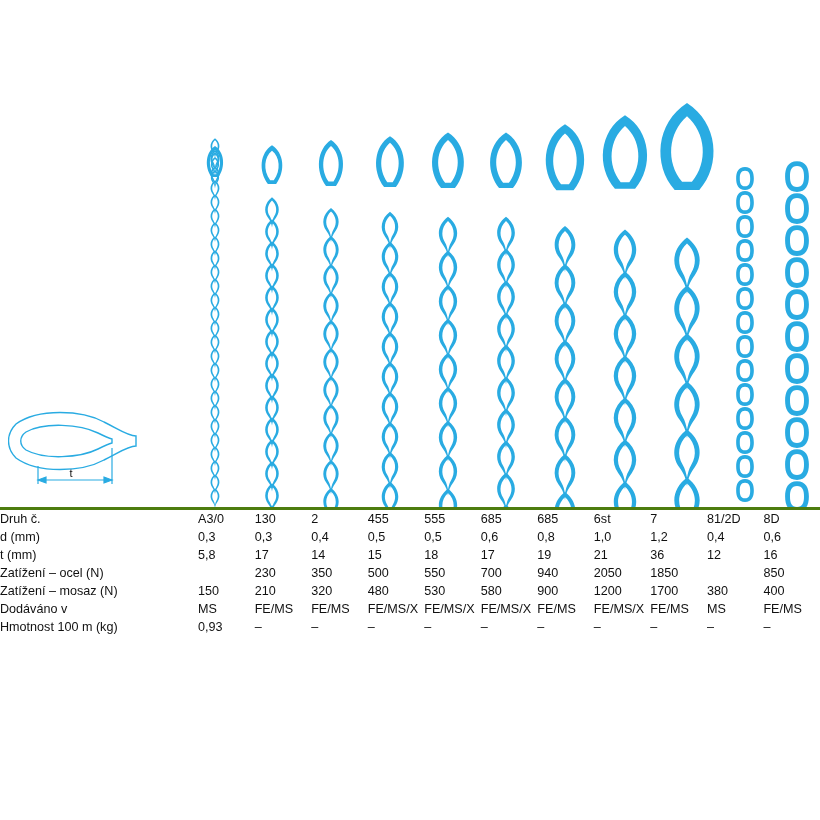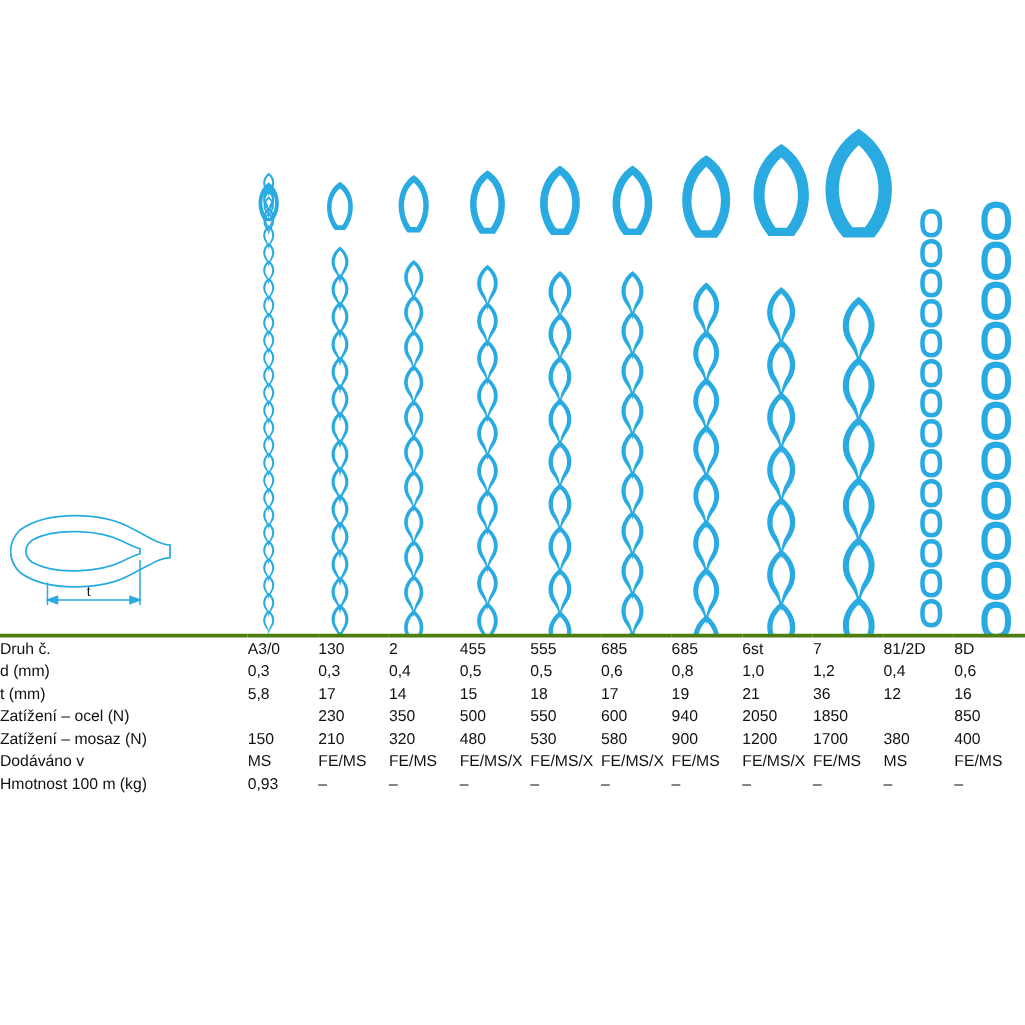--- a/index.html
+++ b/index.html
@@ -671,21 +671,21 @@
           <td class="val">12</td>
           <td class="val">16</td>
         </tr>
         <tr>
           <td class="rowlabel">Zatížení – ocel (N)</td>
           <td class="val"></td>
           <td class="val">230</td>
           <td class="val">350</td>
           <td class="val">500</td>
           <td class="val">550</td>
-          <td class="val">600</td>
+          <td class="val">700</td>
           <td class="val">940</td>
           <td class="val">2050</td>
           <td class="val">1850</td>
           <td class="val"></td>
           <td class="val">850</td>
         </tr>
         <tr>
           <td class="rowlabel">Zatížení – mosaz (N)</td>
           <td class="val">150</td>
           <td class="val">210</td>

